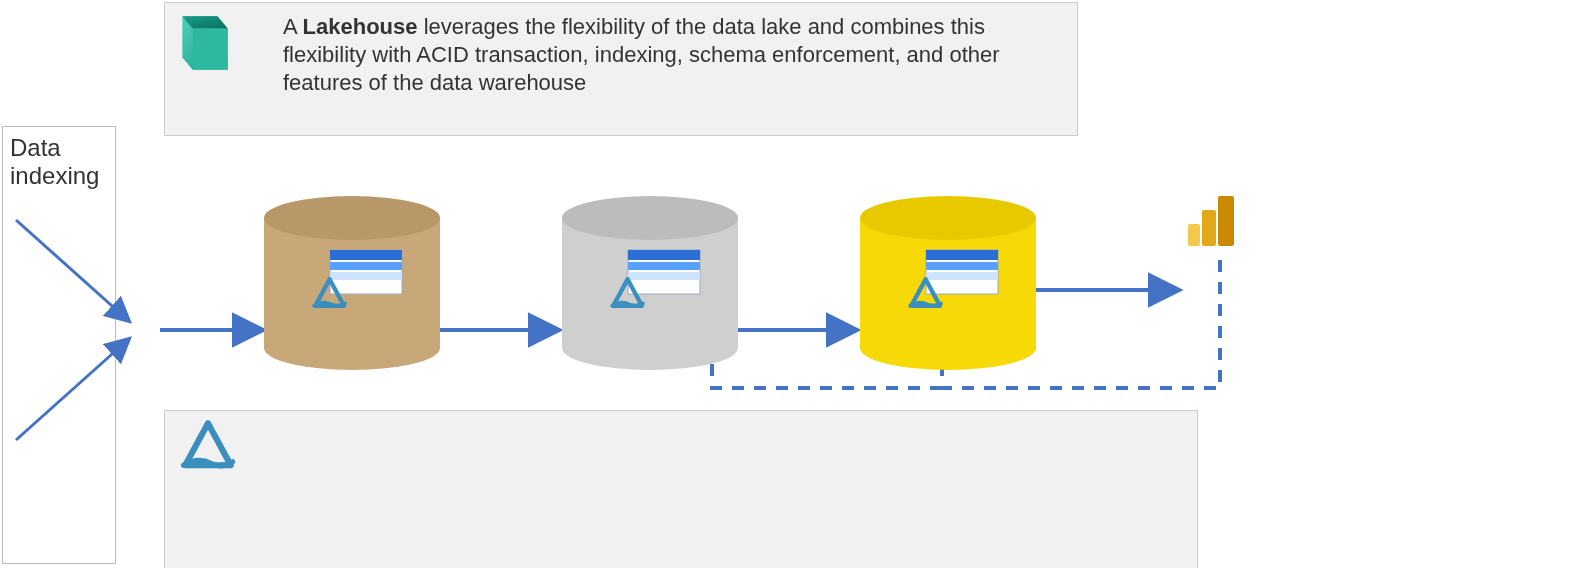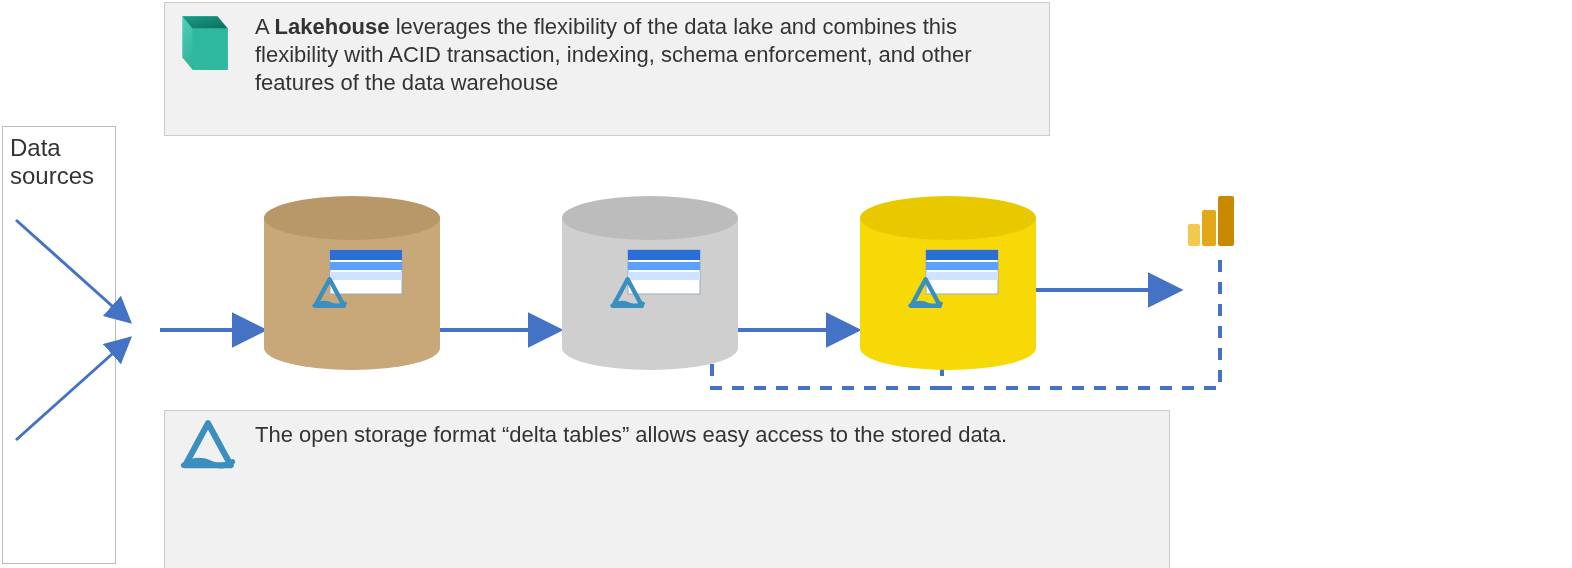--- a/index.html
+++ b/index.html
@@ -2,38 +2,38 @@
 <html><head>
 <meta charset="utf-8">
 <style>
   html,body{margin:0;padding:0;background:#fff;font-family:"Segoe UI",Arial,sans-serif;color:#333;}
   .stage{position:relative;width:1572px;height:568px;}
   .abs{position:absolute;}
   
   .src-box{left:2px;top:126px;width:112px;height:436px;border:1px solid #bbb;background:#fff;}
   .src-label{left:10px;top:134px;width:110px;font-size:24px;line-height:28px;color:#333;}
   
-  .callout{background:#f1f1f1;border:1px solid #ccc;padding:10px 14px 10px 90px;font-size:22px;line-height:28px;color:#333;}
+  .callout{background:#f1f1f1;border:1px solid #ccc;padding:10px 14px 10px 118px;font-size:22px;line-height:28px;color:#333;}
   .callout1{left:164px;top:2px;width:780px;height:112px;}
   .callout2{left:164px;top:410px;width:900px;height:140px;}
   .fab-icon{left:172px;top:10px;width:66px;height:66px;}
   .delta-big{left:180px;top:418px;width:56px;height:56px;}
   .bold{font-weight:700;}
   
   svg.diagram{position:absolute;left:0;top:0;}
   
   .pb{left:1188px;top:196px;width:46px;height:50px;}
 </style>
 </head>
 <body>
 
 <div class="stage">
 
   <div class="abs src-box"></div>
-  <div class="abs src-label">Data sources</div>
+  <div class="abs src-label">Data indexing</div>
 
   <div class="abs callout callout1">
     <span>A </span><span class="bold">Lakehouse</span><span> leverages the flexibility of the data lake and combines this flexibility with ACID transaction, indexing, schema enforcement, and other features of the data warehouse</span>
   </div>
   <svg class="abs fab-icon" viewBox="0 0 64 64">
     <defs>
       <linearGradient id="fg1" x1="0" y1="0" x2="1" y2="1">
         <stop offset="0" stop-color="#4ecfb7"></stop>
           <stop offset="1" stop-color="#1a9e88"></stop>
       </linearGradient>
@@ -41,21 +41,20 @@
         <stop offset="0" stop-color="#1a9e88"></stop>
           <stop offset="1" stop-color="#0a6e5e"></stop>
       </linearGradient>
     </defs>
     <path d="M10 6 L44 6 L54 18 L54 58 L20 58 L10 46 Z" fill="url(#fg1)"></path>
     <path d="M44 6 L54 18 L20 18 L10 6 Z" fill="url(#fg2)"></path>
     <path d="M20 18 L54 18 L54 58 L20 58 Z" fill="#2fb8a0"></path>
   </svg>
 
   <div class="abs callout callout2">
-    <div>The open storage format “delta tables” allows easy access to the stored data.</div>
   </div>
   <svg class="abs delta-big" viewBox="0 0 64 64">
     <path d="M32 6 L58 54 L6 54 Z" fill="none" stroke="#3a8fbf" stroke-width="7" stroke-linejoin="round"></path>
     <path d="M4 54 Q20 44 36 52 Q48 58 60 50" fill="none" stroke="#3a8fbf" stroke-width="6" stroke-linecap="round"></path>
   </svg>
 
   <svg class="abs pb" viewBox="0 0 46 50">
     <rect x="0" y="28" width="12" height="22" rx="2" fill="#f2c94c"></rect>
     <rect x="14" y="14" width="14" height="36" rx="2" fill="#e2a81a"></rect>
     <rect x="30" y="0" width="16" height="50" rx="2" fill="#c98900"></rect>

